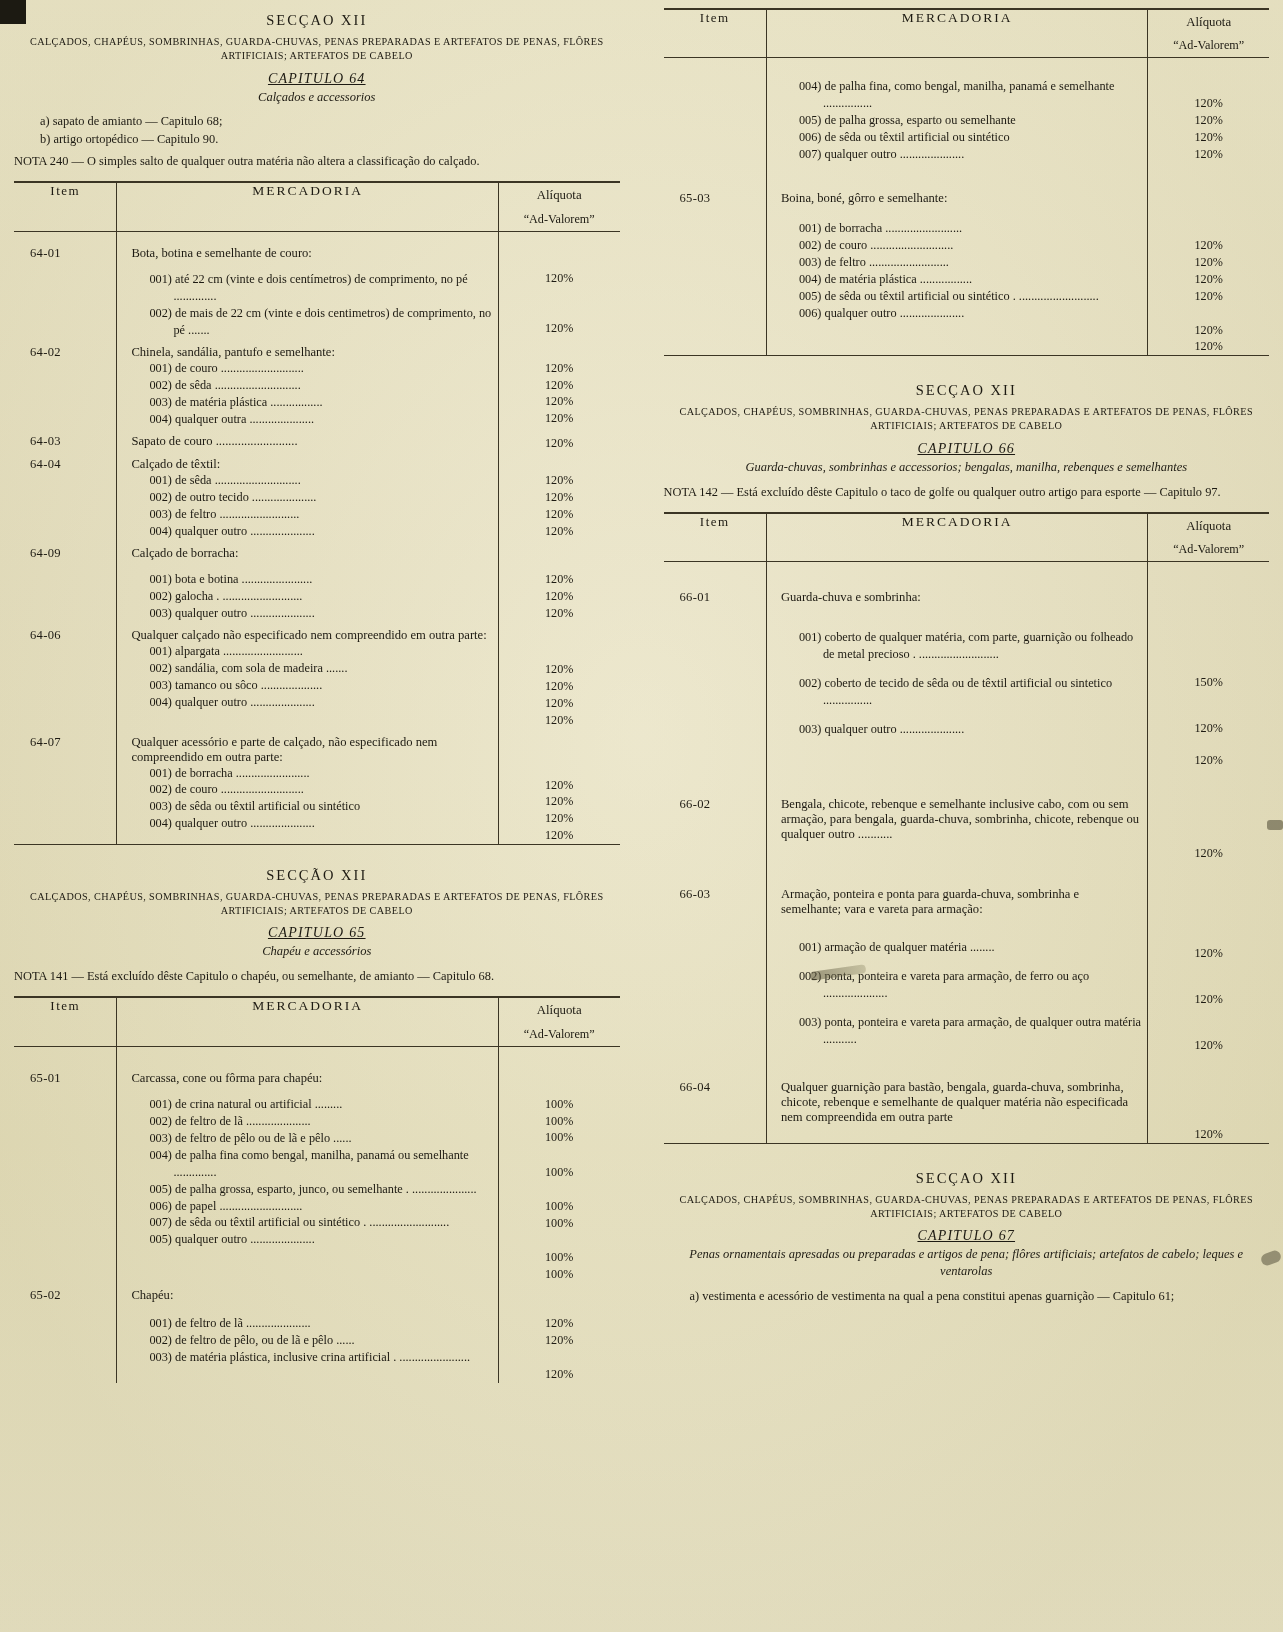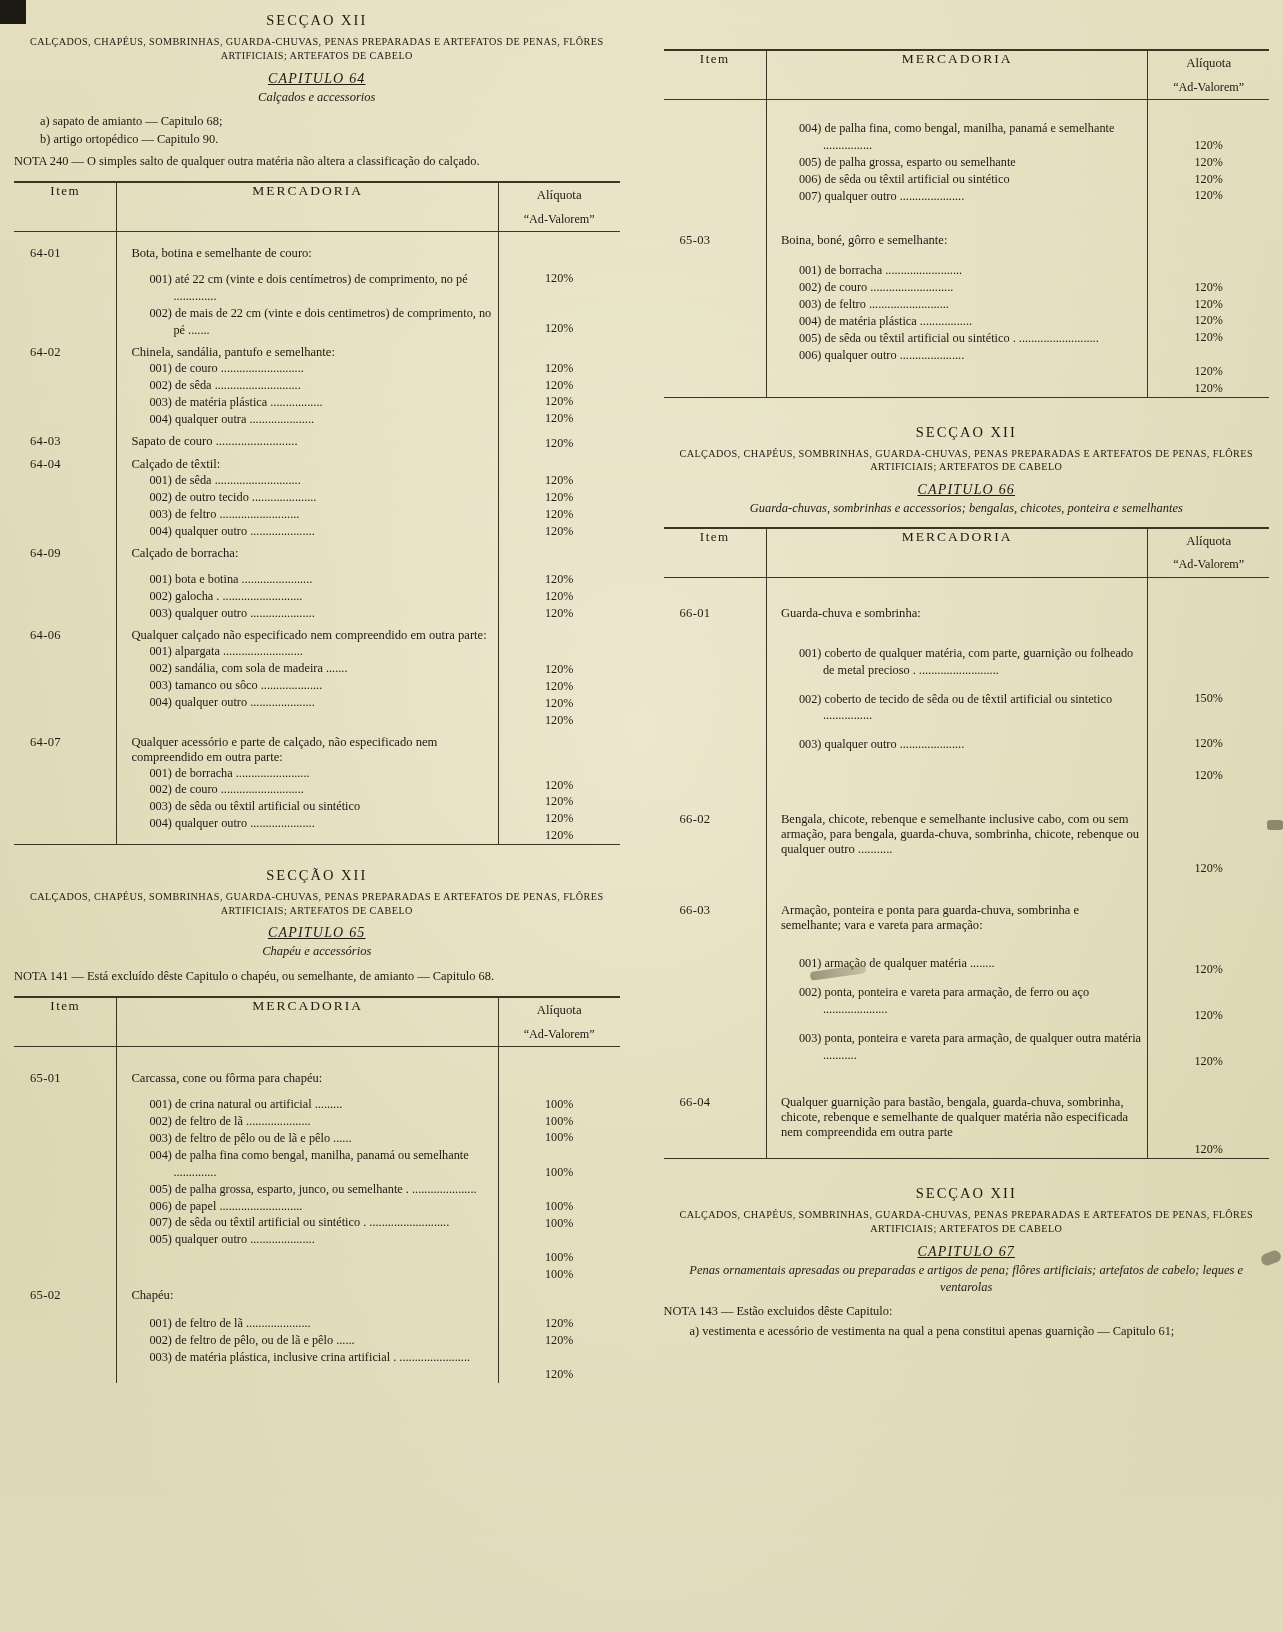--- a/index.html
+++ b/index.html
@@ -25,21 +25,20 @@
     background:radial-gradient(ellipse at 50% 45%, rgba(255,255,255,0.18), rgba(150,140,90,0.12) 80%);
     pointer-events:none;
   }
   .cols{
     display:flex;
     gap:0px;
     padding:8px 14px 10px 14px;
     box-sizing:border-box;
     position:relative;
     z-index:2;
-    align-items:center;
   }
   .col{
     width:50%;
     box-sizing:border-box;
   }
   .col.left{padding-right:22px;}
   .col.right{padding-left:22px;}
 
   .sec-title{
     text-align:center;
@@ -482,22 +481,23 @@
               <td class="c-ali"></td>
         </tr>
       </tbody>
         </table>
 
       <div style="height:20px"></div>
       <div class="sec-title">SECÇAO XII</div>
       <div class="sec-sub">CALÇADOS, CHAPÉUS, SOMBRINHAS, GUARDA-CHUVAS, PENAS PREPARADAS E ARTEFATOS DE PENAS, FLÔRES ARTIFICIAIS; ARTEFATOS DE CABELO</div>
 
       <div class="cap-title">CAPITULO 66</div>
-      <div class="cap-sub">Guarda-chuvas, sombrinhas e accessorios; bengalas, chicotes, ponteira e semelhantes</div>
-
+      <div class="cap-sub">Guarda-chuvas, sombrinhas e accessorios; bengalas, manilha, rebenques e semelhantes</div>
+
+      <div class="note">NOTA 142 — Está excluído dêste Capitulo o taco de golfe ou qualquer outro artigo para esporte — Capitulo 97.</div>
 
       <table class="tariff">
         <tbody>
             <tr class="thead-row">
           <td class="c-item h-item">Item</td>
           <td class="c-merc h-merc">MERCADORIA</td>
           <td class="c-ali h-ali">
             <div>Alíquota</div>
             <div class="sm">“Ad-Valorem”</div>
           </td>
@@ -587,19 +587,18 @@
       </tbody>
         </table>
 
       <div style="height:20px"></div>
       <div class="sec-title">SECÇAO XII</div>
       <div class="sec-sub">CALÇADOS, CHAPÉUS, SOMBRINHAS, GUARDA-CHUVAS, PENAS PREPARADAS E ARTEFATOS DE PENAS, FLÔRES ARTIFICIAIS; ARTEFATOS DE CABELO</div>
 
       <div class="cap-title">CAPITULO 67</div>
       <div class="cap-sub">Penas ornamentais apresadas ou preparadas e artigos de pena; flôres artificiais; artefatos de cabelo; leques e ventarolas</div>
 
-      <div class="note">NOTA 143 — Estão excluidos dêste Capitulo:</div>
       <div class="note-ind">a)   vestimenta e acessório de vestimenta na qual a pena constitui apenas guarnição — Capitulo 61;</div>
     </div>
   </div>
 
   <div class="pencil" style="left:810px;top:968px;"></div>
 </div>
 
 </body></html>

